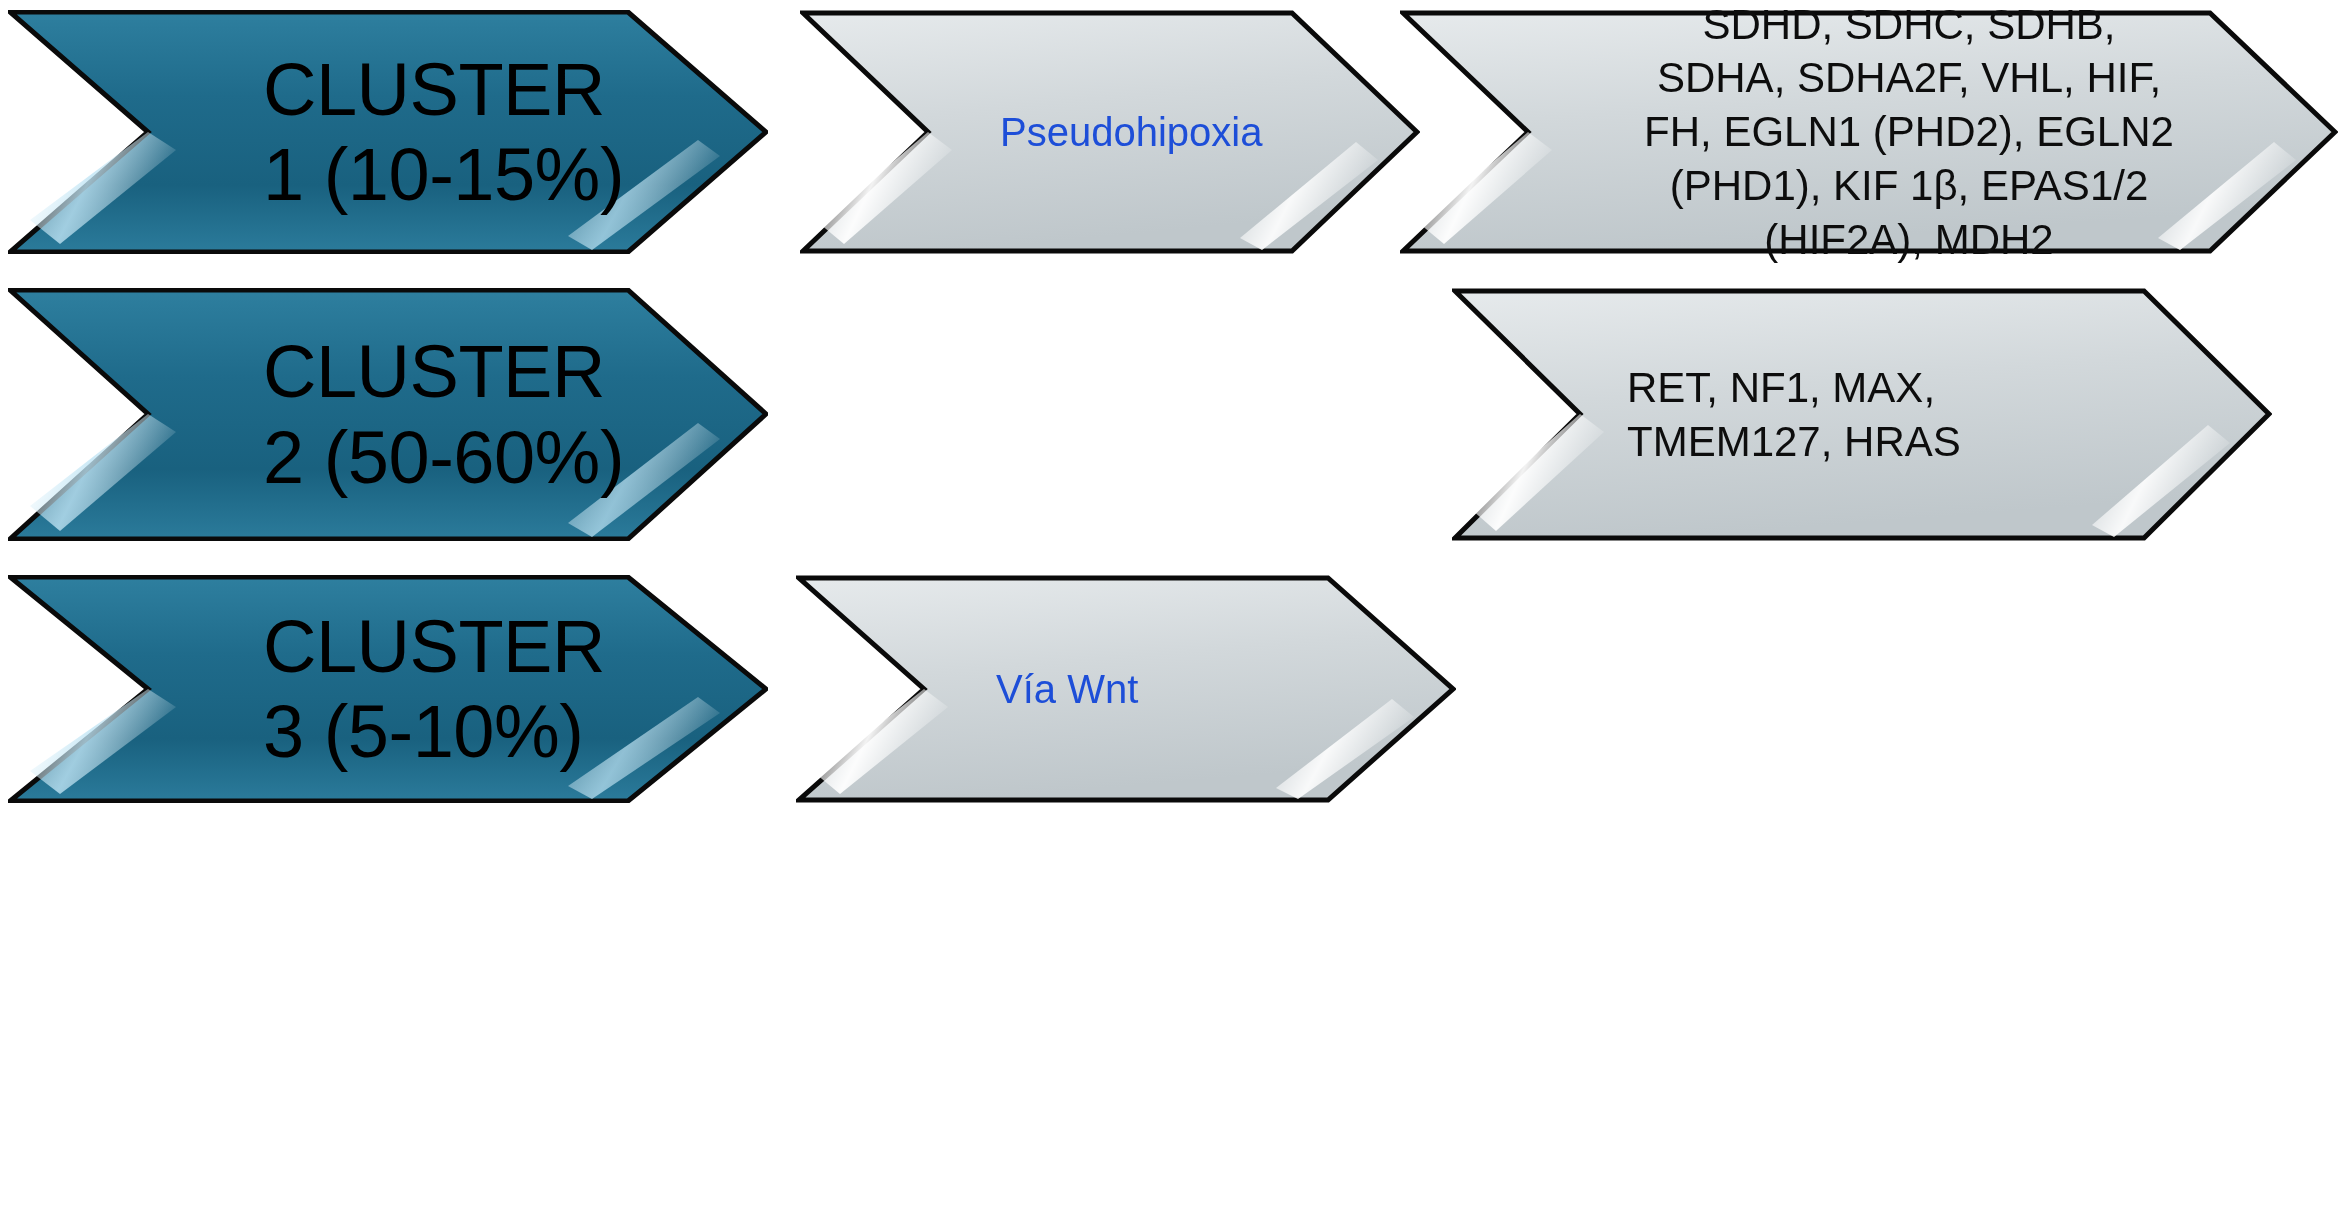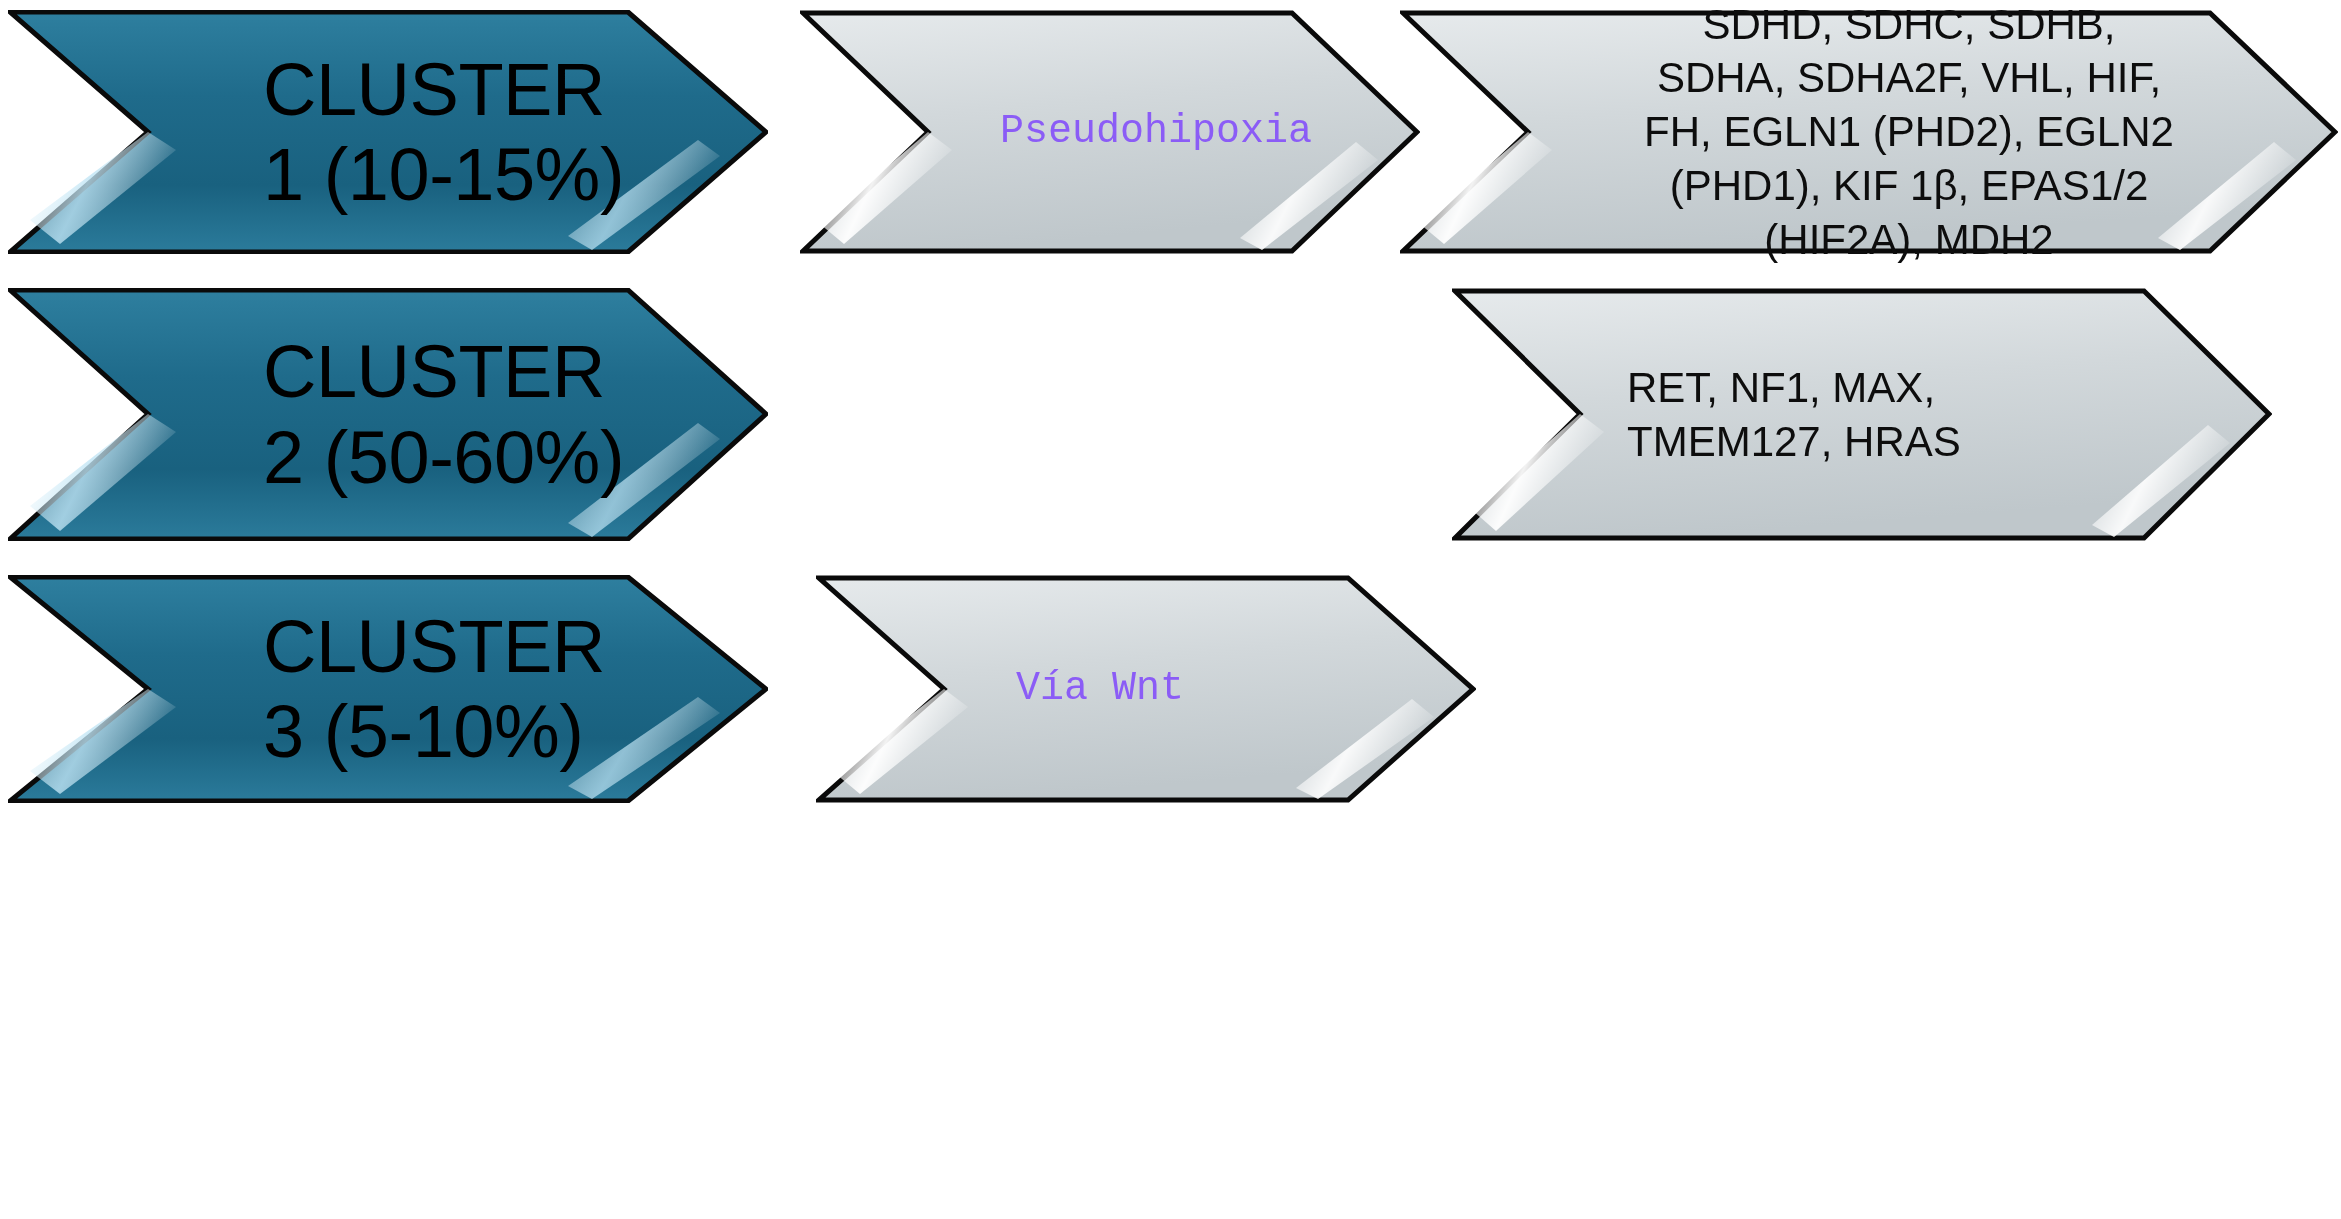--- a/index.html
+++ b/index.html
@@ -24,26 +24,25 @@
   .label.cluster{
     color:#000000;
     font-size:74px;
     line-height:1.15;
     letter-spacing:-0.5px;
     justify-content:flex-start;
     padding-left:255px;
     padding-right:70px;
   }
   .label.mid{
-    color:#8b5cf6;
+    color:#1d4ed8;
     font-size:40px;
     line-height:1.25;
     justify-content:flex-start;
     padding-left:200px;
-    font-family:Liberation Mono, monospace;
   }
   .label.genes{
     color:#0d0d0d;
     font-size:42px;
     line-height:1.28;
     justify-content:center;
     text-align:center;
     padding-left:150px;
     padding-right:70px;
   }
@@ -147,21 +146,21 @@
     <div class="chev" style="left:8px;width:760px;">
       <svg viewBox="0 0 760 228" preserveAspectRatio="none">
         <polygon points="2,2 620,2 758,114 620,226 2,226 140,114" fill="url(#tealA)" stroke="#0a0a0a" stroke-width="5" stroke-linejoin="miter"></polygon>
         <polygon points="22,196 140,114 168,132 52,219" fill="url(#glossA)" opacity="0.85"></polygon>
         <polygon points="560,211 690,122 712,138 584,224" fill="url(#glossA)" opacity="0.75"></polygon>
       </svg>
       <div class="label cluster">CLUSTER
 3 (5-10%)</div>
     </div>
 
-    <div class="chev" style="left:816px;width:660px;">
+    <div class="chev" style="left:796px;width:660px;">
       <svg viewBox="0 0 660 228" preserveAspectRatio="none">
         <polygon points="3,3 532,3 657,114 532,225 3,225 128,114" fill="url(#grayA)" stroke="#0a0a0a" stroke-width="5" stroke-linejoin="miter"></polygon>
         <polygon points="20,199 128,114 152,132 44,219" fill="url(#gglossA)" opacity="0.95"></polygon>
         <polygon points="480,213 596,124 618,142 502,224" fill="url(#gglossA)" opacity="0.9"></polygon>
       </svg>
       <div class="label mid">Vía Wnt</div>
     </div>
 
   </div>
 

